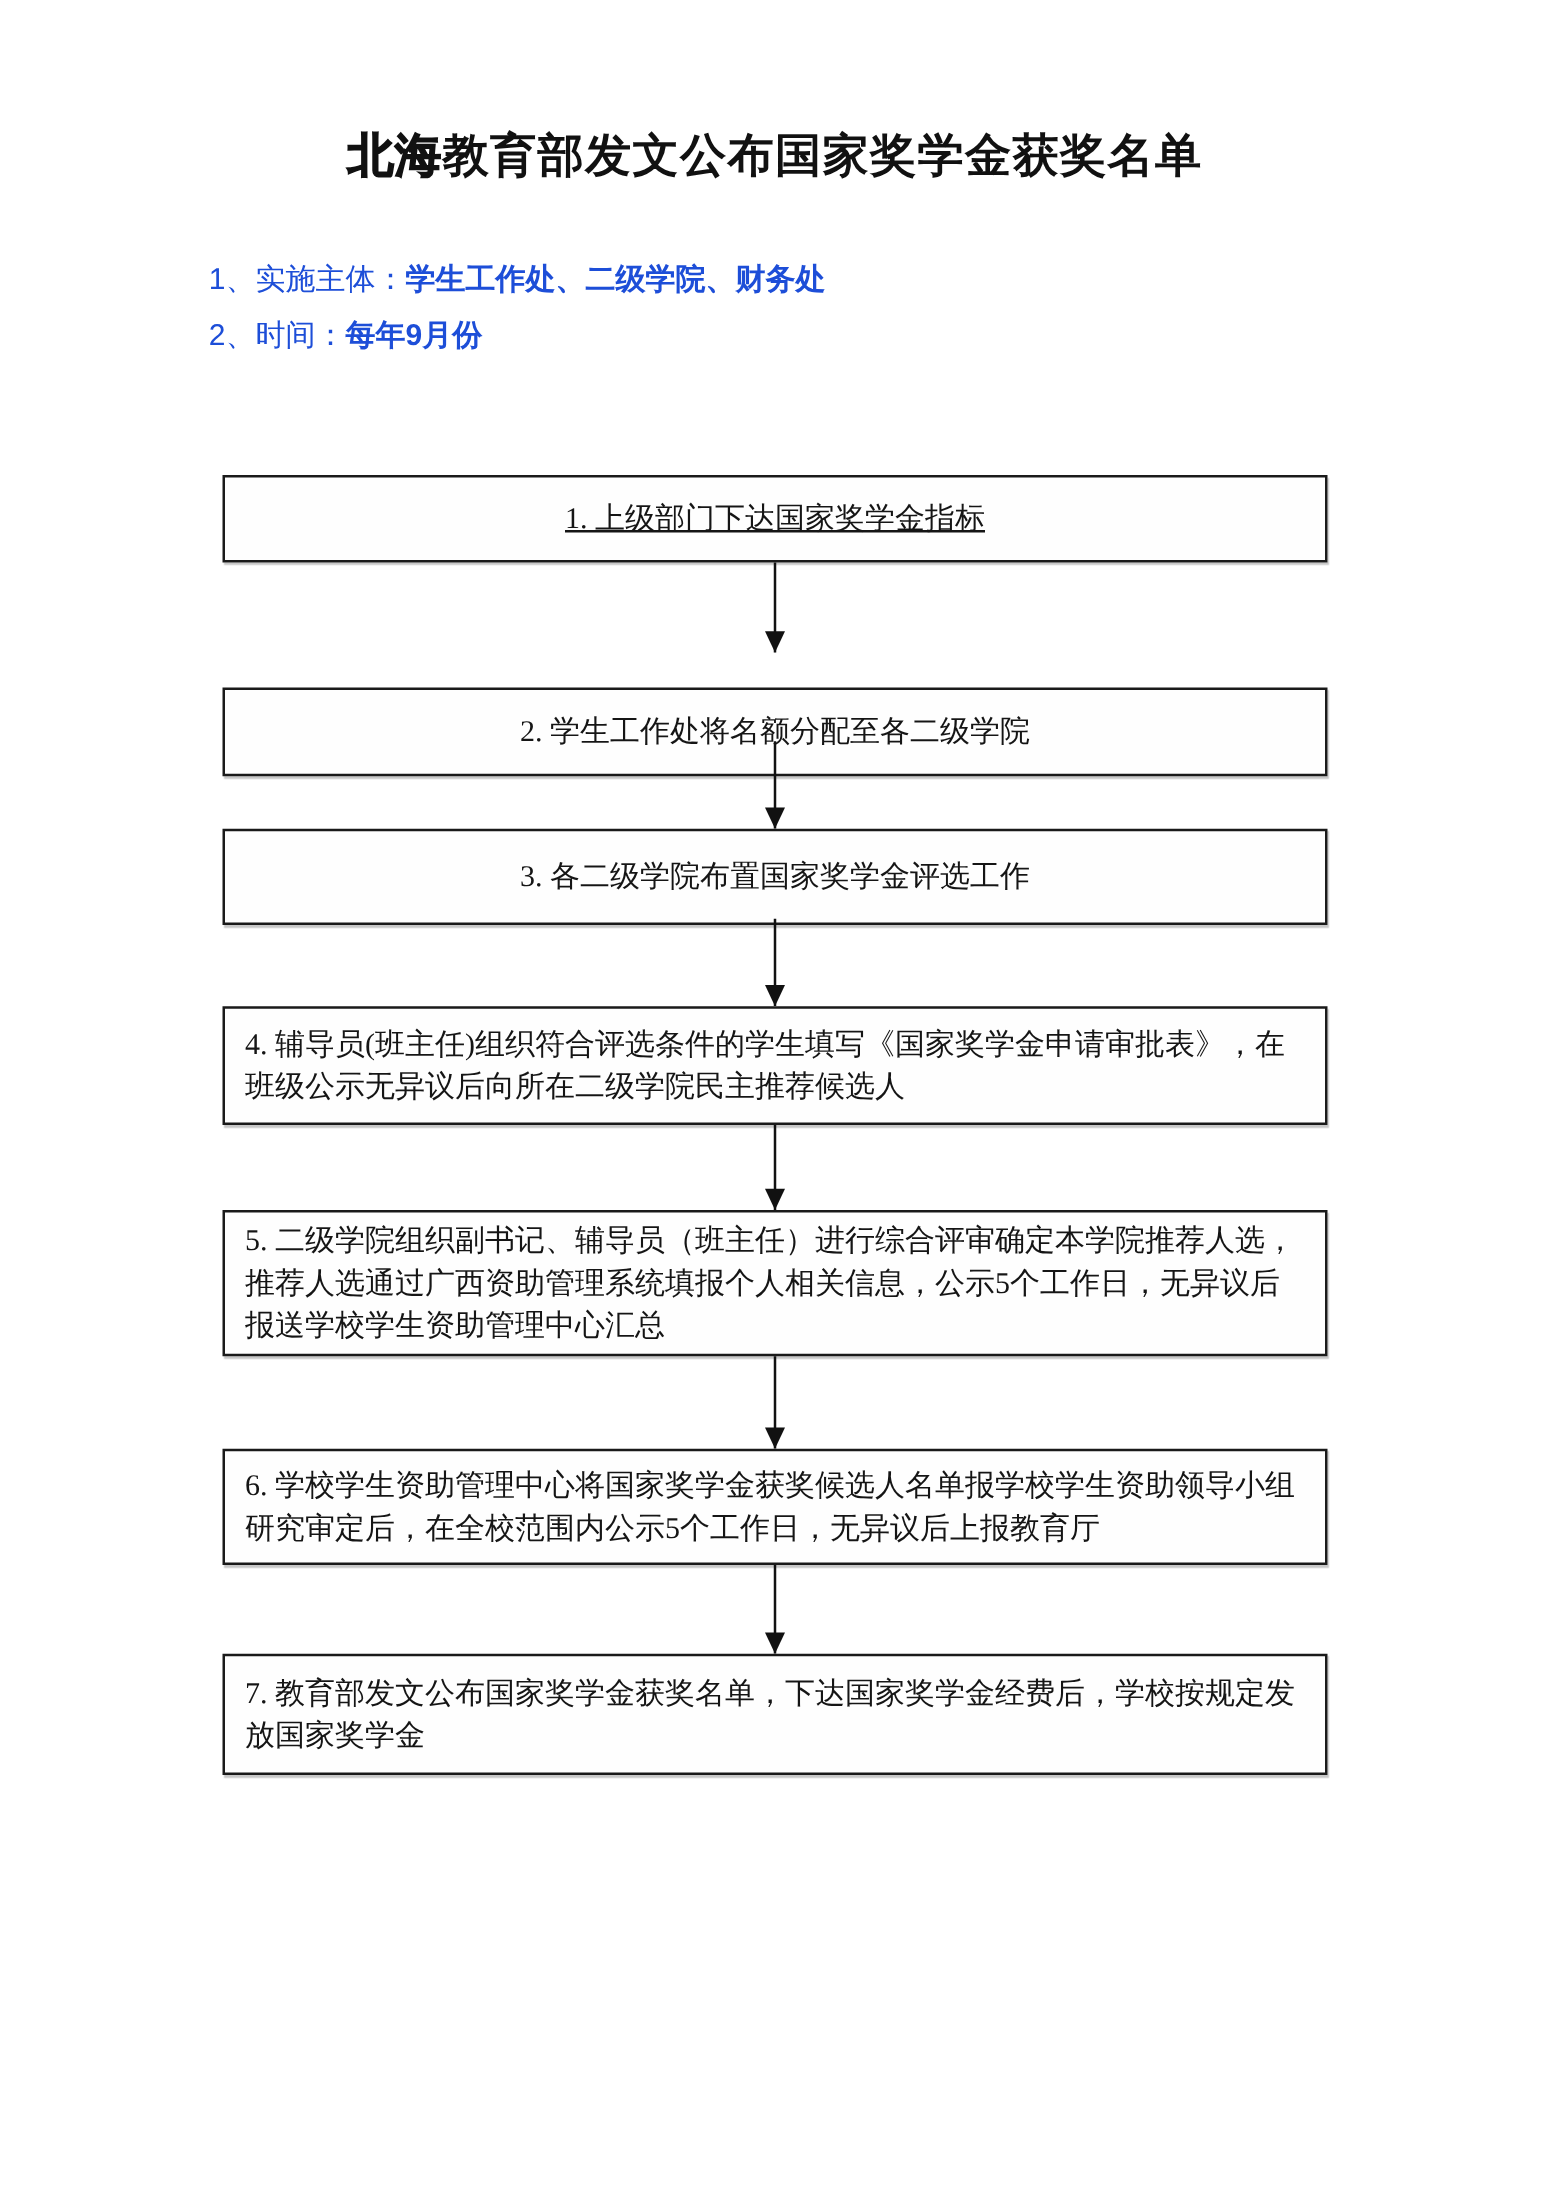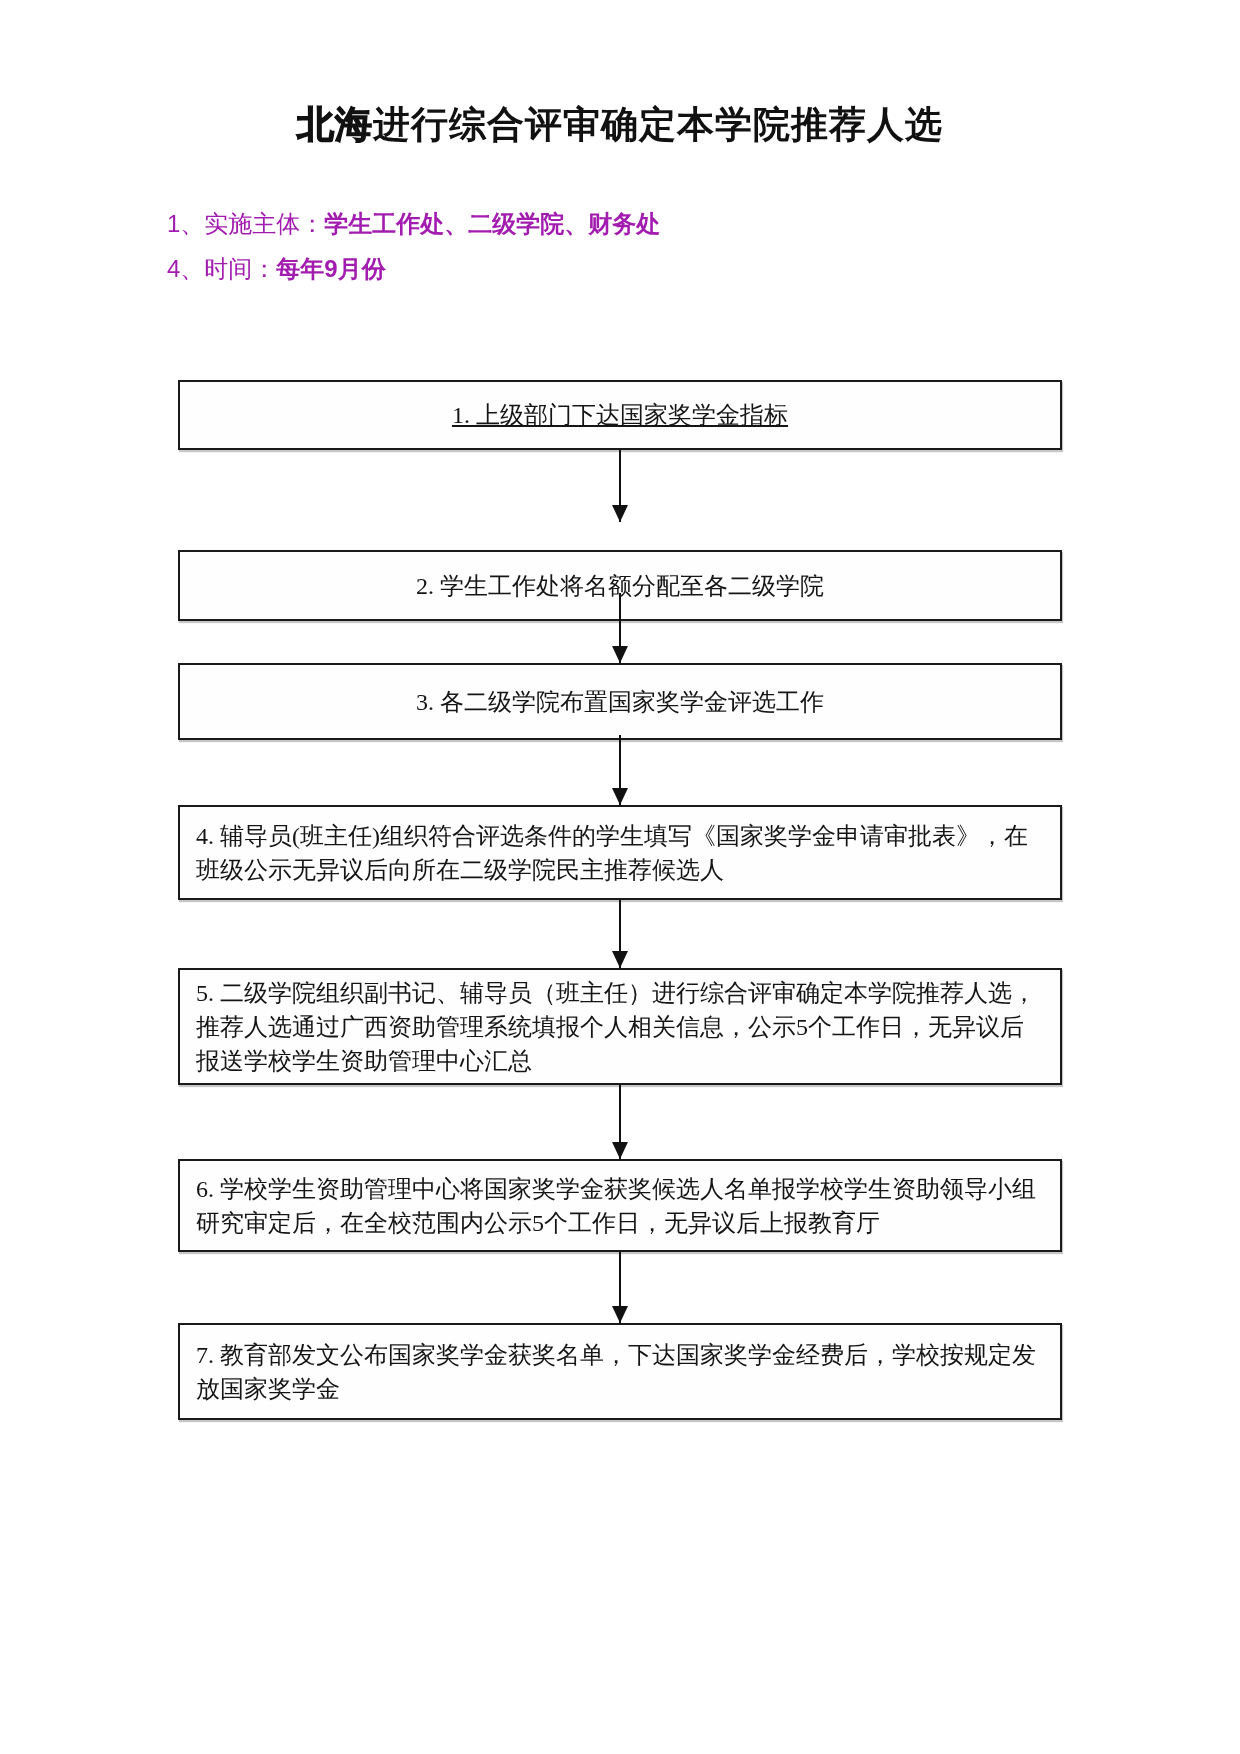--- a/index.html
+++ b/index.html
@@ -31,21 +31,21 @@
   .doc-title .title-emphasis {
     -webkit-text-stroke: 1.2px #111;
   }
 
   
   .info-line {
     position: absolute;
     left: 167px;
     font-size: 24px;
     line-height: 30px;
-    color: #a21caf;
+    color: #1d4ed8;
     white-space: nowrap;
   }
   .info-line-1 { top: 209px; }
   .info-line-2 { top: 254px; }
   .info-line .info-value { font-weight: bold; }
 
   
   .fc-box {
     position: absolute;
     left: 178px;
@@ -95,25 +95,25 @@
   .fc-arrow-3 { top: 735px;  height: 70px; }
   .fc-arrow-4 { top: 900px;  height: 68px; }
   .fc-arrow-5 { top: 1085px; height: 74px; }
   .fc-arrow-6 { top: 1252px; height: 71px; }
 </style>
 </head>
 <body>
 
 <div class="page">
 
-  <h1 class="doc-title"><span class="title-emphasis">北海</span><span>进行综合评审确定本学院推荐人选</span></h1>
+  <h1 class="doc-title"><span class="title-emphasis">北海</span><span>教育部发文公布国家奖学金获奖名单</span></h1>
 
   <div class="info-line info-line-1"><span>1、实施主体：</span><span class="info-value">学生工作处、二级学院、财务处</span></div>
 
-  <div class="info-line info-line-2"><span>4、时间：</span><span class="info-value">每年9月份</span></div>
+  <div class="info-line info-line-2"><span>2、时间：</span><span class="info-value">每年9月份</span></div>
 
   <div class="fc-box fc-center fc-box-1">
     <span>1. 上级部门下达国家奖学金指标</span>
   </div>
 
   <div class="fc-arrow fc-arrow-1"></div>
 
   <div class="fc-box fc-center fc-box-2">
     <span>2. 学生工作处将名额分配至各二级学院</span>
   </div>

